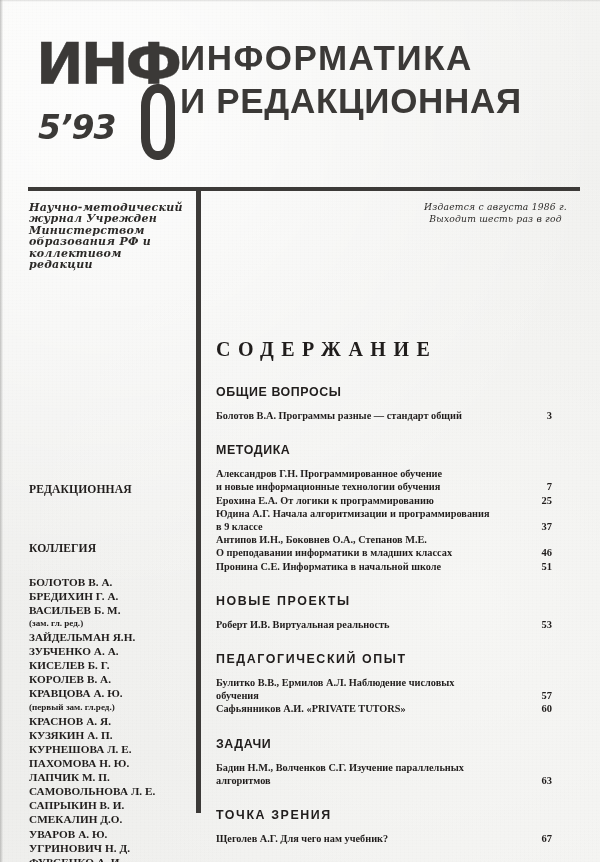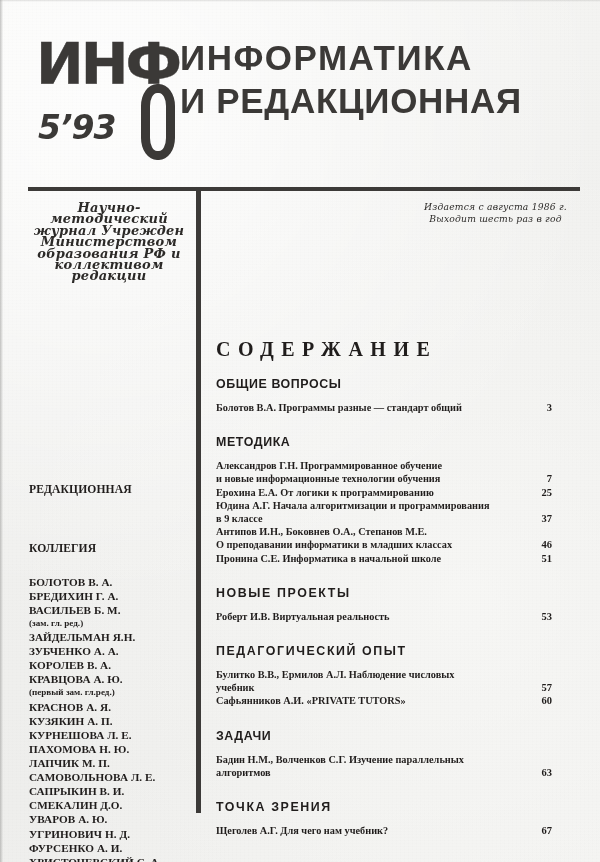--- a/index.html
+++ b/index.html
@@ -118,25 +118,24 @@
   }
 
   
   .imprint-left {
     position: absolute;
     left: 29px; top: 202px;
     width: 160px;
     font-family: "DejaVu Serif", serif;
     font-style: italic;
     font-weight: 700;
-    font-size: 13px;
+    font-size: 11px;
     line-height: 11.4px;
     letter-spacing: 0.25px;
     color: #2c2a28;
-    text-align: center;
   }
   .imprint-right {
     position: absolute;
     left: 408px; top: 201px;
     width: 175px;
     text-align: center;
     font-family: "DejaVu Serif", serif;
     font-style: italic;
     font-size: 9.2px;
     line-height: 11.8px;
@@ -183,21 +182,21 @@
     position: absolute;
     left: 216px; top: 338px;
     width: 336px;
   }
   .contents-title {
     font-family: "Liberation Serif", serif;
     font-weight: 700;
     font-size: 20px;
     letter-spacing: 7.5px;
     color: #201d1c;
-    margin-bottom: 16px;
+    margin-bottom: 24px;
   }
   .section { margin-bottom: 0; }
   .section-head {
     font-family: "Liberation Sans", sans-serif;
     font-weight: 700;
     font-size: 12.4px;
     letter-spacing: 0.6px;
     color: #201d1c;
     margin-bottom: 10px;
     white-space: nowrap;
@@ -261,20 +260,21 @@
   <div class="board">
     <div class="board-title">РЕДАКЦИОННАЯ</div>
     <div class="board-title">КОЛЛЕГИЯ</div>
     <div class="board-list">
         <div class="board-item">БОЛОТОВ В. А.</div>
         <div class="board-item">БРЕДИХИН Г. А.</div>
         <div class="board-item">ВАСИЛЬЕВ Б. М.</div>
         <div class="board-item note">(зам. гл. ред.)</div>
         <div class="board-item">ЗАЙДЕЛЬМАН Я.Н.</div>
         <div class="board-item">ЗУБЧЕНКО А. А.</div>
+        <div class="board-item">КИСЕЛЕВ Б. Г.</div>
         <div class="board-item">КОРОЛЕВ В. А.</div>
         <div class="board-item">КРАВЦОВА А. Ю.</div>
         <div class="board-item note">(первый зам. гл.ред.)</div>
         <div class="board-item">КРАСНОВ А. Я.</div>
         <div class="board-item">КУЗЯКИН А. П.</div>
         <div class="board-item">КУРНЕШОВА Л. Е.</div>
         <div class="board-item">ПАХОМОВА Н. Ю.</div>
         <div class="board-item">ЛАПЧИК М. П.</div>
         <div class="board-item">САМОВОЛЬНОВА Л. Е.</div>
         <div class="board-item">САПРЫКИН В. И.</div>
@@ -346,21 +346,21 @@
           </div>
         </div>
         <div class="section">
           <div class="section-head wide">ПЕДАГОГИЧЕСКИЙ ОПЫТ</div>
           <div class="entries">
             <div class="entry">
               <span class="entry-text">Булитко В.В., Ермилов А.Л. Наблюдение числовых</span>
               <span class="entry-page blank"></span>
             </div>
             <div class="entry">
-              <span class="entry-text">учебник</span>
+              <span class="entry-text">обучения</span>
               <span class="entry-page">57</span>
             </div>
             <div class="entry">
               <span class="entry-text">Сафьянников А.И. «PRIVATE TUTORS»</span>
               <span class="entry-page">60</span>
             </div>
           </div>
         </div>
         <div class="section">
           <div class="section-head">ЗАДАЧИ</div>

